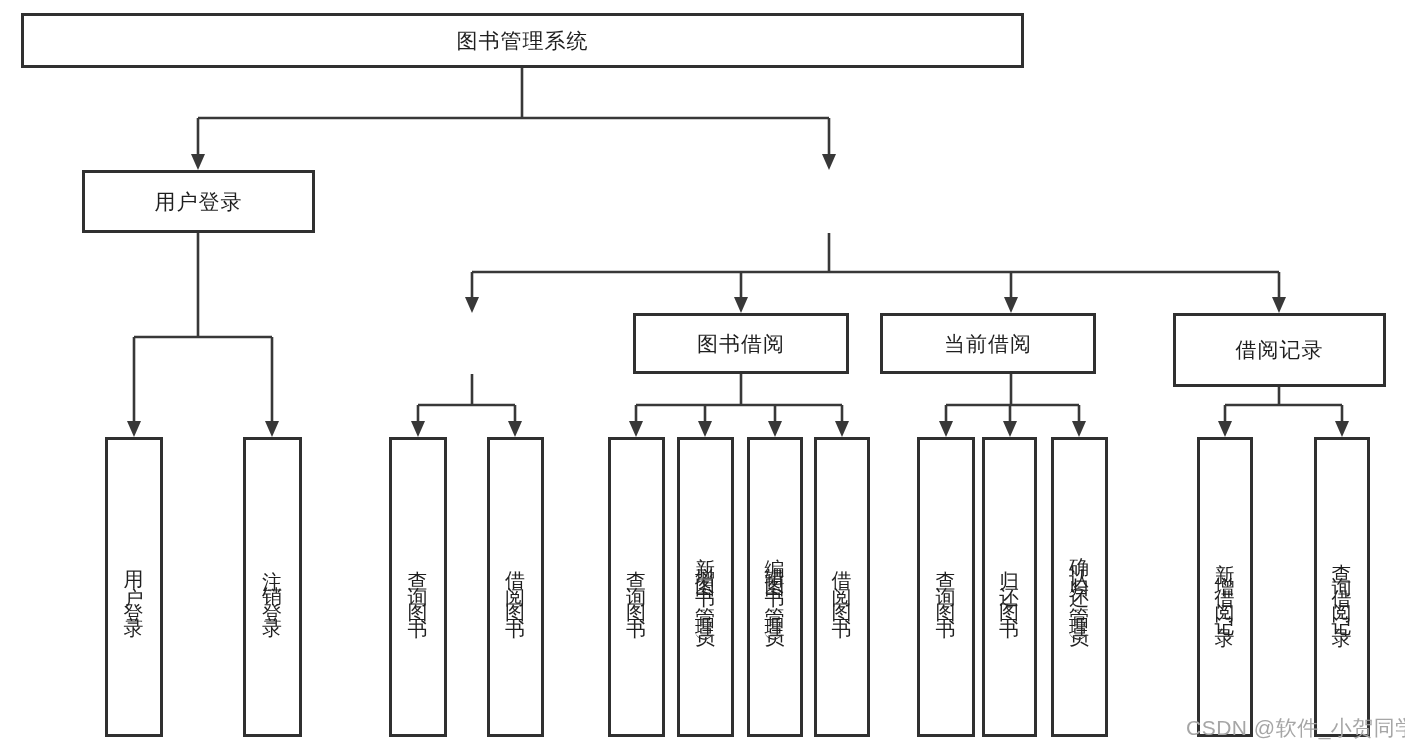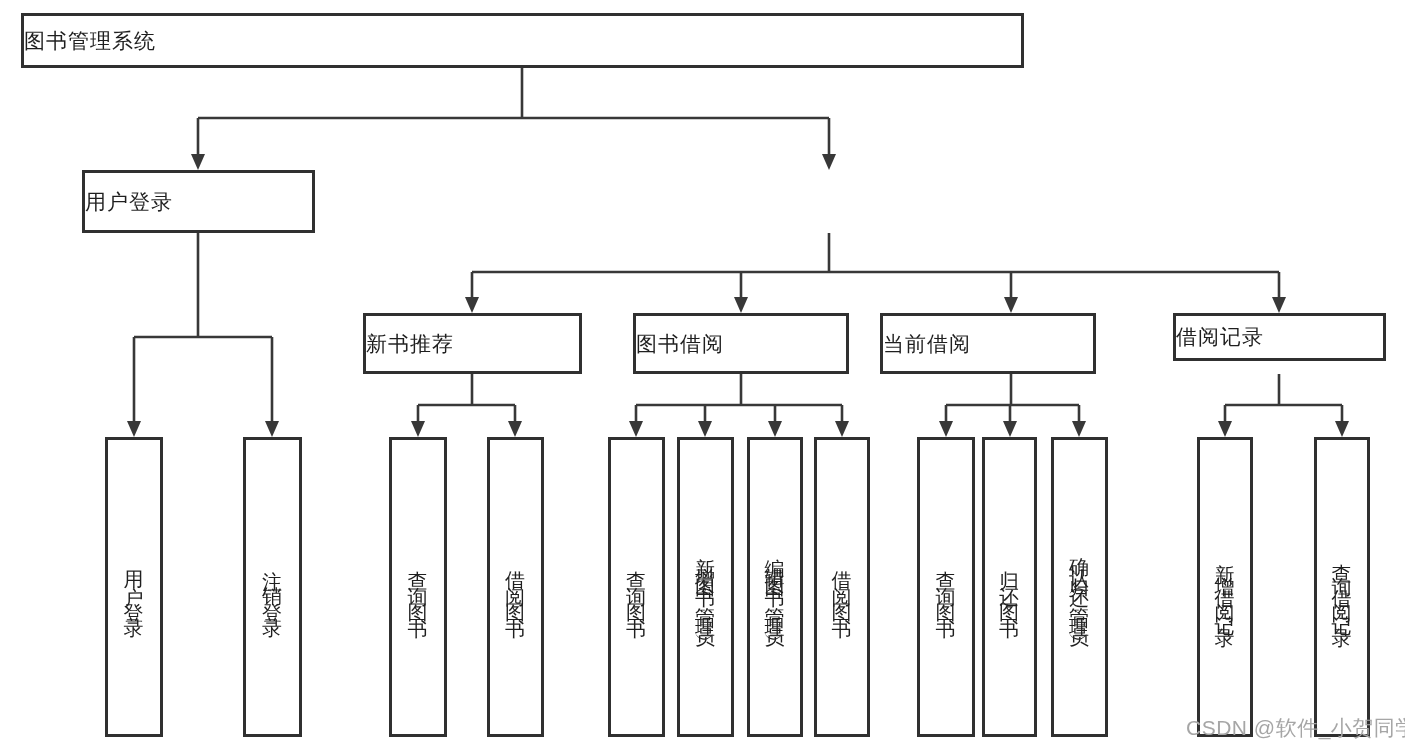--- a/index.html
+++ b/index.html
@@ -13,21 +13,21 @@
   body{font-family:"Liberation Sans","DejaVu Sans",sans-serif;}
   .canvas{
     position:relative;width:1405px;height:747px;background:var(--background);
     overflow:hidden;
   }
   .wires{position:absolute;left:0;top:0;width:1405px;height:747px;}
   .ln{stroke:var(--line);stroke-width:2.6;fill:none;}
   .ah{fill:var(--line);stroke:none;}
   .node{
     position:absolute;box-sizing:border-box;background:var(--background);
-    border:3px solid var(--border);display:flex;align-items:center;
+    border:3px solid var(--border);display:flex;align-items:center;justify-content:center;
     color:var(--text);font-size:21px;letter-spacing:1px;white-space:nowrap;
   }
   .leaf{
     position:absolute;box-sizing:border-box;top:437px;height:300px;background:var(--background);
     border:3px solid var(--border);display:flex;align-items:center;justify-content:center;
     color:var(--text);font-size:20px;
   }
   .vtext{
     writing-mode:vertical-rl;-webkit-writing-mode:vertical-rl;
     text-orientation:mixed;line-height:1;white-space:nowrap;
@@ -82,30 +82,27 @@
   </svg>
 
   <div class="node" style="left:21px;top:13px;width:1003px;height:55px">
     <span>图书管理系统</span>
   </div>
 
   <div class="node" style="left:82px;top:170px;width:233px;height:63px">
     <span>用户登录</span>
   </div>
 
-  <div class="node" style="left:363px;top:313px;width:219px;height:61px">
-    <span>新书推荐</span>
-  </div>
   <div class="node" style="left:633px;top:313px;width:216px;height:61px">
     <span>图书借阅</span>
   </div>
   <div class="node" style="left:880px;top:313px;width:216px;height:61px">
     <span>当前借阅</span>
   </div>
-  <div class="node" style="left:1173px;top:313px;width:213px;height:48px">
+  <div class="node" style="left:1173px;top:313px;width:213px;height:74px">
     <span>借阅记录</span>
   </div>
 
   <div class="leaf len4" style="left:105px;width:58px">
     <span class="vtext">用户登录</span>
   </div>
   <div class="leaf len4" style="left:243px;width:59px">
     <span class="vtext">注销登录</span>
   </div>
 

